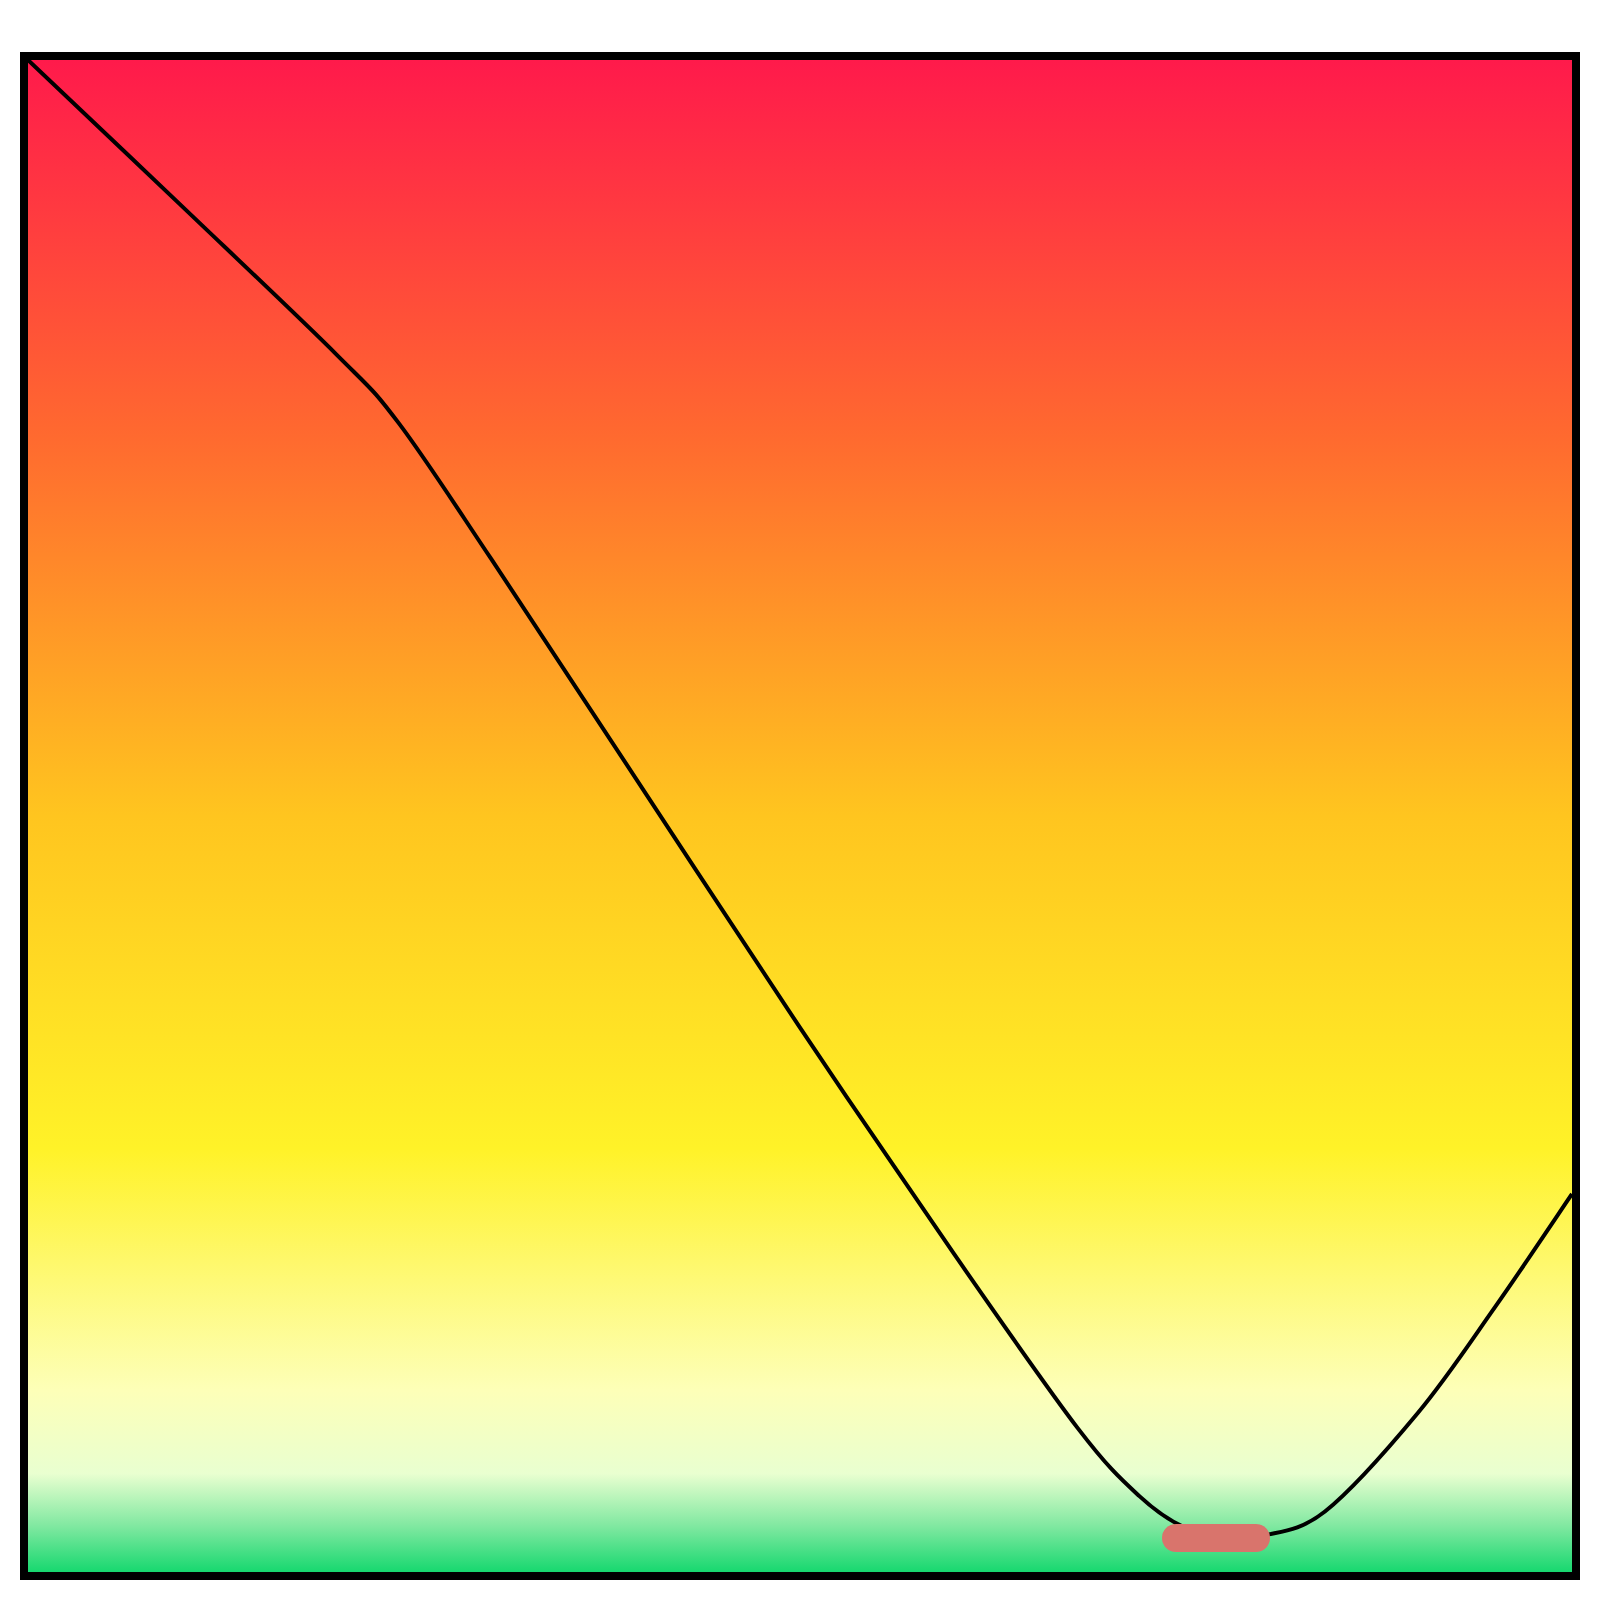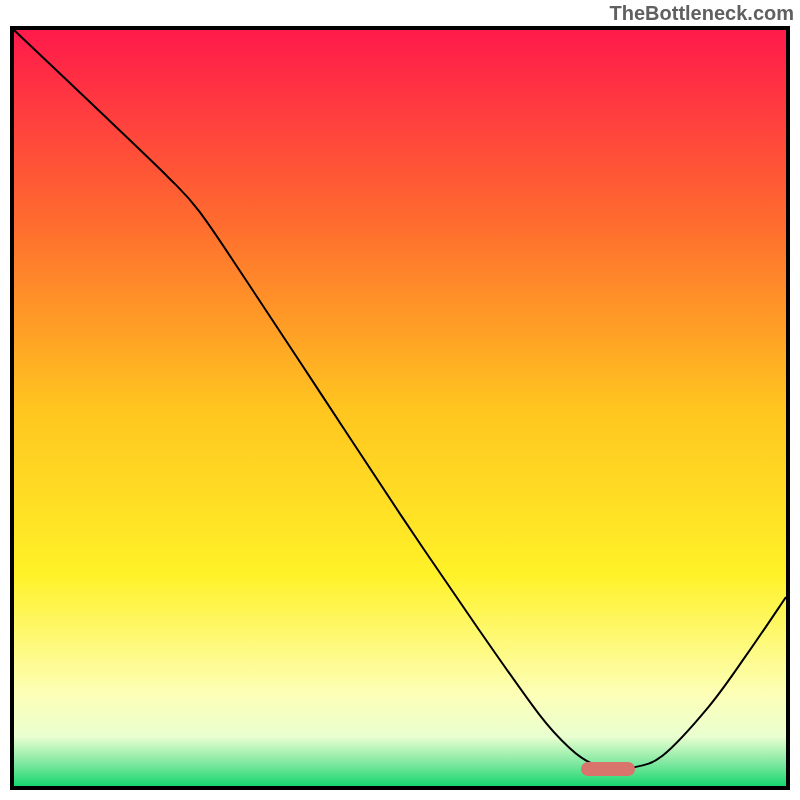--- a/index.html
+++ b/index.html
@@ -54,21 +54,20 @@
     height: 14px;
     border-radius: 7px;
     background: #d9746c;
     z-index: 20;
   }
 </style>
 </head>
 <body>
 
 <div class="outer">
-  <div class="watermark">TheBottleneck.com</div>
 
   <div class="plot-frame">
 
     <svg class="bg" viewBox="0 0 100 100" preserveAspectRatio="none">
       <defs>
         <linearGradient id="grad" x1="0" y1="0" x2="0" y2="1">
             <stop offset="0%" stop-color="#ff1a4b"></stop>
             <stop offset="25%" stop-color="#ff6a2f"></stop>
             <stop offset="50%" stop-color="#ffc51f"></stop>
             <stop offset="72%" stop-color="#fff228"></stop>

